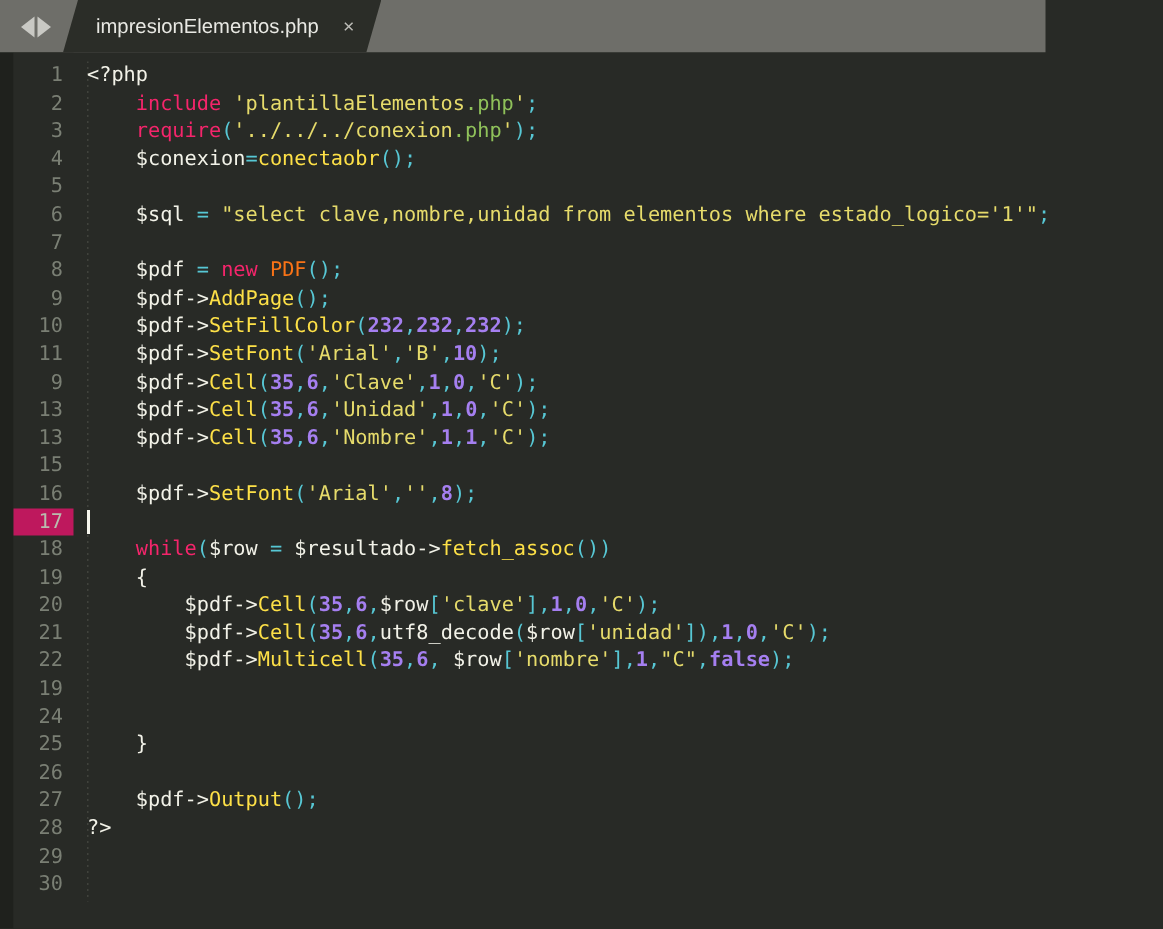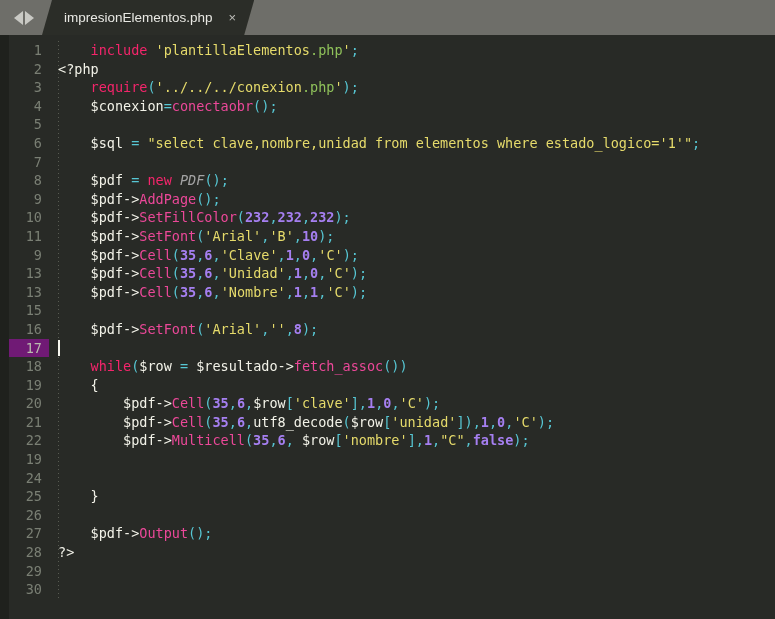--- a/index.html
+++ b/index.html
@@ -4,21 +4,21 @@
 <style>
   html,body{margin:0;padding:0;}
   body{
     width:775px;height:619px;overflow:hidden;
     background:#282a26;
     font-family:"DejaVu Sans Mono","Liberation Mono",monospace;
   }
   
   #tabbar{
     position:relative;
-    height:35px;width:775px;
+    height:35px;width:697px;
     background:#6e6e69;
     box-sizing:border-box;
     display:flex;align-items:flex-end;
   }
   #navarrows{
     display:flex;align-items:center;gap:2px;
     height:35px;padding:0 8px 0 14px;
   }
   .nav-tri{width:0;height:0;display:block;}
   .nav-left{border-top:7px solid transparent;border-bottom:7px solid transparent;border-right:9px solid #c9c9c4;}
@@ -60,21 +60,21 @@
     position:relative;
   }
   .ln{
     height:18.6px;line-height:18.6px;
     text-align:right;
     padding-right:7px;
     font-size:13.5px;
     color:#7a7f74;
     box-sizing:border-box;
   }
-  .ln.active{background:#701a75;color:#b9bcae;}
+  .ln.active{background:#be185d;color:#b9bcae;}
   #codewrap{
     position:relative;flex:1 1 auto;
     padding-top:6px;
     box-sizing:border-box;
     overflow:hidden;
   }
   
   #indentguide{
     position:absolute;
     left:9px;top:6px;
@@ -99,24 +99,24 @@
     background:#f6f6ee;
     left:9px;
     top:303px;
     z-index:3;
   }
   
   .kw   {color:#f4256b;}
   .str  {color:#e6db6b;}
   .strg {color:#8fc15a;}
   .num  {color:#a57ff0;font-weight:bold;}
-  .fn   {color:#ec4899;text-align:center;}
+  .fn   {color:#fde047;text-align:center;}
   .op   {color:#57c7d4;}
   .var  {color:#f2f2e8;}
-  .cls  {color:#a3a3a3;font-style:italic;}
+  .cls  {color:#f97316;}
   .pl   {color:#f2f2e8;}
 </style>
 </head>
 <body>
 
 <div id="tabbar">
   <div id="navarrows">
     <span class="nav-tri nav-left"></span>
     <span class="nav-tri nav-right"></span>
   </div>
@@ -160,22 +160,22 @@
     <div class="ln">27</div>
     <div class="ln">28</div>
     <div class="ln">29</div>
     <div class="ln">30</div>
   </div>
 
   <div id="codewrap">
     <div id="indentguide"></div>
     <div id="cursor" style="top: 304.6px;"></div>
     <div id="codelines">
+        <div class="line"><span class="pl">&lt;?php</span></div>
         <div class="line">    <span class="kw">include</span> <span class="str">'plantillaElementos</span><span class="strg">.php</span><span class="str">'</span><span class="op">;</span></div>
-        <div class="line"><span class="pl">&lt;?php</span></div>
         <div class="line">    <span class="kw">require</span><span class="op">(</span><span class="str">'../../../conexion</span><span class="strg">.php</span><span class="str">'</span><span class="op">)</span><span class="op">;</span></div>
         <div class="line">    <span class="var">$conexion</span><span class="op">=</span><span class="fn">conectaobr</span><span class="op">(</span><span class="op">)</span><span class="op">;</span></div>
         <div class="line">&nbsp;</div>
         <div class="line">    <span class="var">$sql</span> <span class="op">=</span> <span class="str">"select clave,nombre,unidad from elementos where estado_logico='1'"</span><span class="op">;</span></div>
         <div class="line">&nbsp;</div>
         <div class="line">    <span class="var">$pdf</span> <span class="op">=</span> <span class="kw">new</span> <span class="cls">PDF</span><span class="op">(</span><span class="op">)</span><span class="op">;</span></div>
         <div class="line">    <span class="var">$pdf</span><span class="var">-&gt;</span><span class="fn">AddPage</span><span class="op">(</span><span class="op">)</span><span class="op">;</span></div>
         <div class="line">    <span class="var">$pdf</span><span class="var">-&gt;</span><span class="fn">SetFillColor</span><span class="op">(</span><span class="num">232</span><span class="op">,</span><span class="num">232</span><span class="op">,</span><span class="num">232</span><span class="op">)</span><span class="op">;</span></div>
         <div class="line">    <span class="var">$pdf</span><span class="var">-&gt;</span><span class="fn">SetFont</span><span class="op">(</span><span class="str">'Arial'</span><span class="op">,</span><span class="str">'B'</span><span class="op">,</span><span class="num">10</span><span class="op">)</span><span class="op">;</span></div>
         <div class="line">    <span class="var">$pdf</span><span class="var">-&gt;</span><span class="fn">Cell</span><span class="op">(</span><span class="num">35</span><span class="op">,</span><span class="num">6</span><span class="op">,</span><span class="str">'Clave'</span><span class="op">,</span><span class="num">1</span><span class="op">,</span><span class="num">0</span><span class="op">,</span><span class="str">'C'</span><span class="op">)</span><span class="op">;</span></div>

